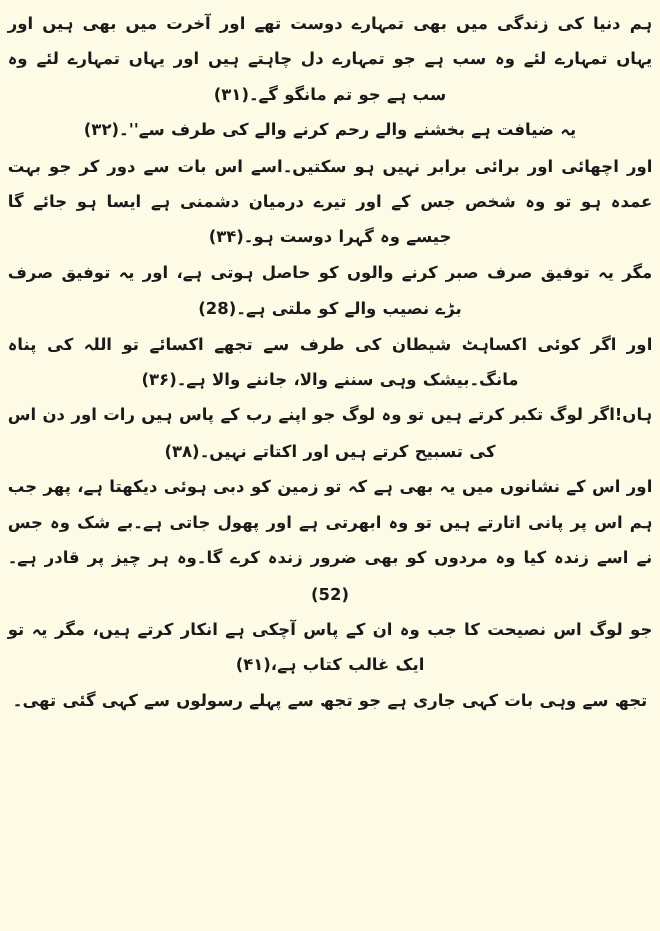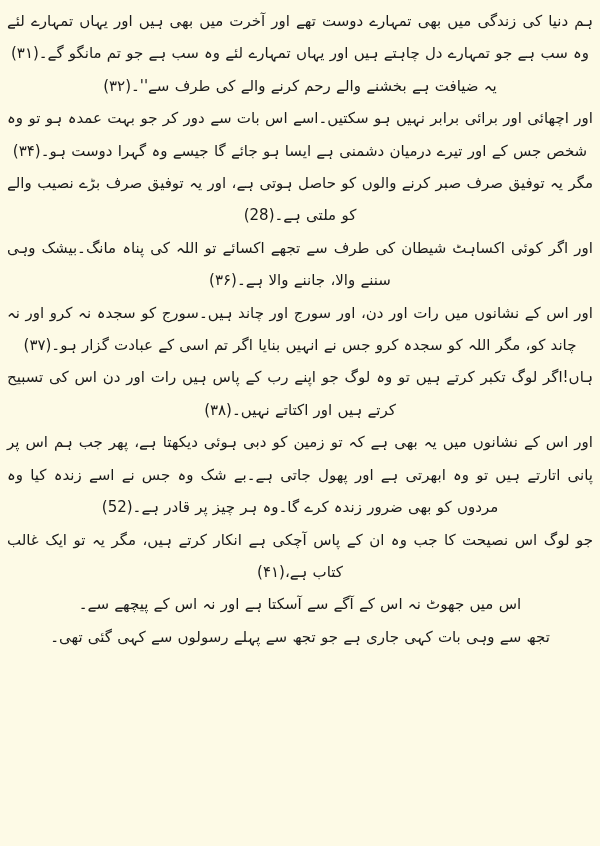--- a/index.html
+++ b/index.html
@@ -21,31 +21,30 @@
     padding: 5px 7px 0 7px;
     overflow: hidden;
   }
   .page p.verse {
     margin: 0;
     padding: 0;
     line-height: 32.4px;
     text-align: justify;
     text-align-last: center;
     word-spacing: 0.5px;
+    font-weight: bold;
   }
 </style>
 </head>
 <body>
 
 <div class="page">
   <p class="verse">ہم دنیا کی زندگی میں بھی تمہارے دوست تھے اور آخرت میں بھی ہیں اور یہاں تمہارے لئے وہ سب ہے جو تمہارے دل چاہتے ہیں اور یہاں تمہارے لئے وہ سب ہے جو تم مانگو گے۔(۳۱)</p>
   <p class="verse">یہ ضیافت ہے بخشنے والے رحم کرنے والے کی طرف سے''۔(۳۲)</p>
   <p class="verse">اور اچھائی اور برائی برابر نہیں ہو سکتیں۔اسے اس بات سے دور کر جو بہت عمدہ ہو تو وہ شخص جس کے اور تیرے درمیان دشمنی ہے ایسا ہو جائے گا جیسے وہ گہرا دوست ہو۔(۳۴)</p>
   <p class="verse">مگر یہ توفیق صرف صبر کرنے والوں کو حاصل ہوتی ہے، اور یہ توفیق صرف بڑے نصیب والے کو ملتی ہے۔(28)</p>
   <p class="verse">اور اگر کوئی اکساہٹ شیطان کی طرف سے تجھے اکسائے تو اللہ کی پناہ مانگ۔بیشک وہی سننے والا، جاننے والا ہے۔(۳۶)</p>
-  <p class="verse">اور اس کے نشانوں میں رات اور دن، اور سورج اور چاند ہیں۔سورج کو سجدہ نہ کرو اور نہ چاند کو، مگر اللہ کو سجدہ کرو جس نے انہیں بنایا اگر تم اسی کے عبادت گزار ہو۔(۳۷)</p>
   <p class="verse">ہاں!اگر لوگ تکبر کرتے ہیں تو وہ لوگ جو اپنے رب کے پاس ہیں رات اور دن اس کی تسبیح کرتے ہیں اور اکتاتے نہیں۔(۳۸)</p>
   <p class="verse">اور اس کے نشانوں میں یہ بھی ہے کہ تو زمین کو دبی ہوئی دیکھتا ہے، پھر جب ہم اس پر پانی اتارتے ہیں تو وہ ابھرتی ہے اور پھول جاتی ہے۔بے شک وہ جس نے اسے زندہ کیا وہ مردوں کو بھی ضرور زندہ کرے گا۔وہ ہر چیز پر قادر ہے۔(52)</p>
   <p class="verse">جو لوگ اس نصیحت کا جب وہ ان کے پاس آچکی ہے انکار کرتے ہیں، مگر یہ تو ایک غالب کتاب ہے،(۴۱)</p>
-  <p class="verse">اس میں جھوٹ نہ اس کے آگے سے آسکتا ہے اور نہ اس کے پیچھے سے۔</p>
   <p class="verse">تجھ سے وہی بات کہی جاری ہے جو تجھ سے پہلے رسولوں سے کہی گئی تھی۔</p>
 
 </div>
 
 </body></html>

